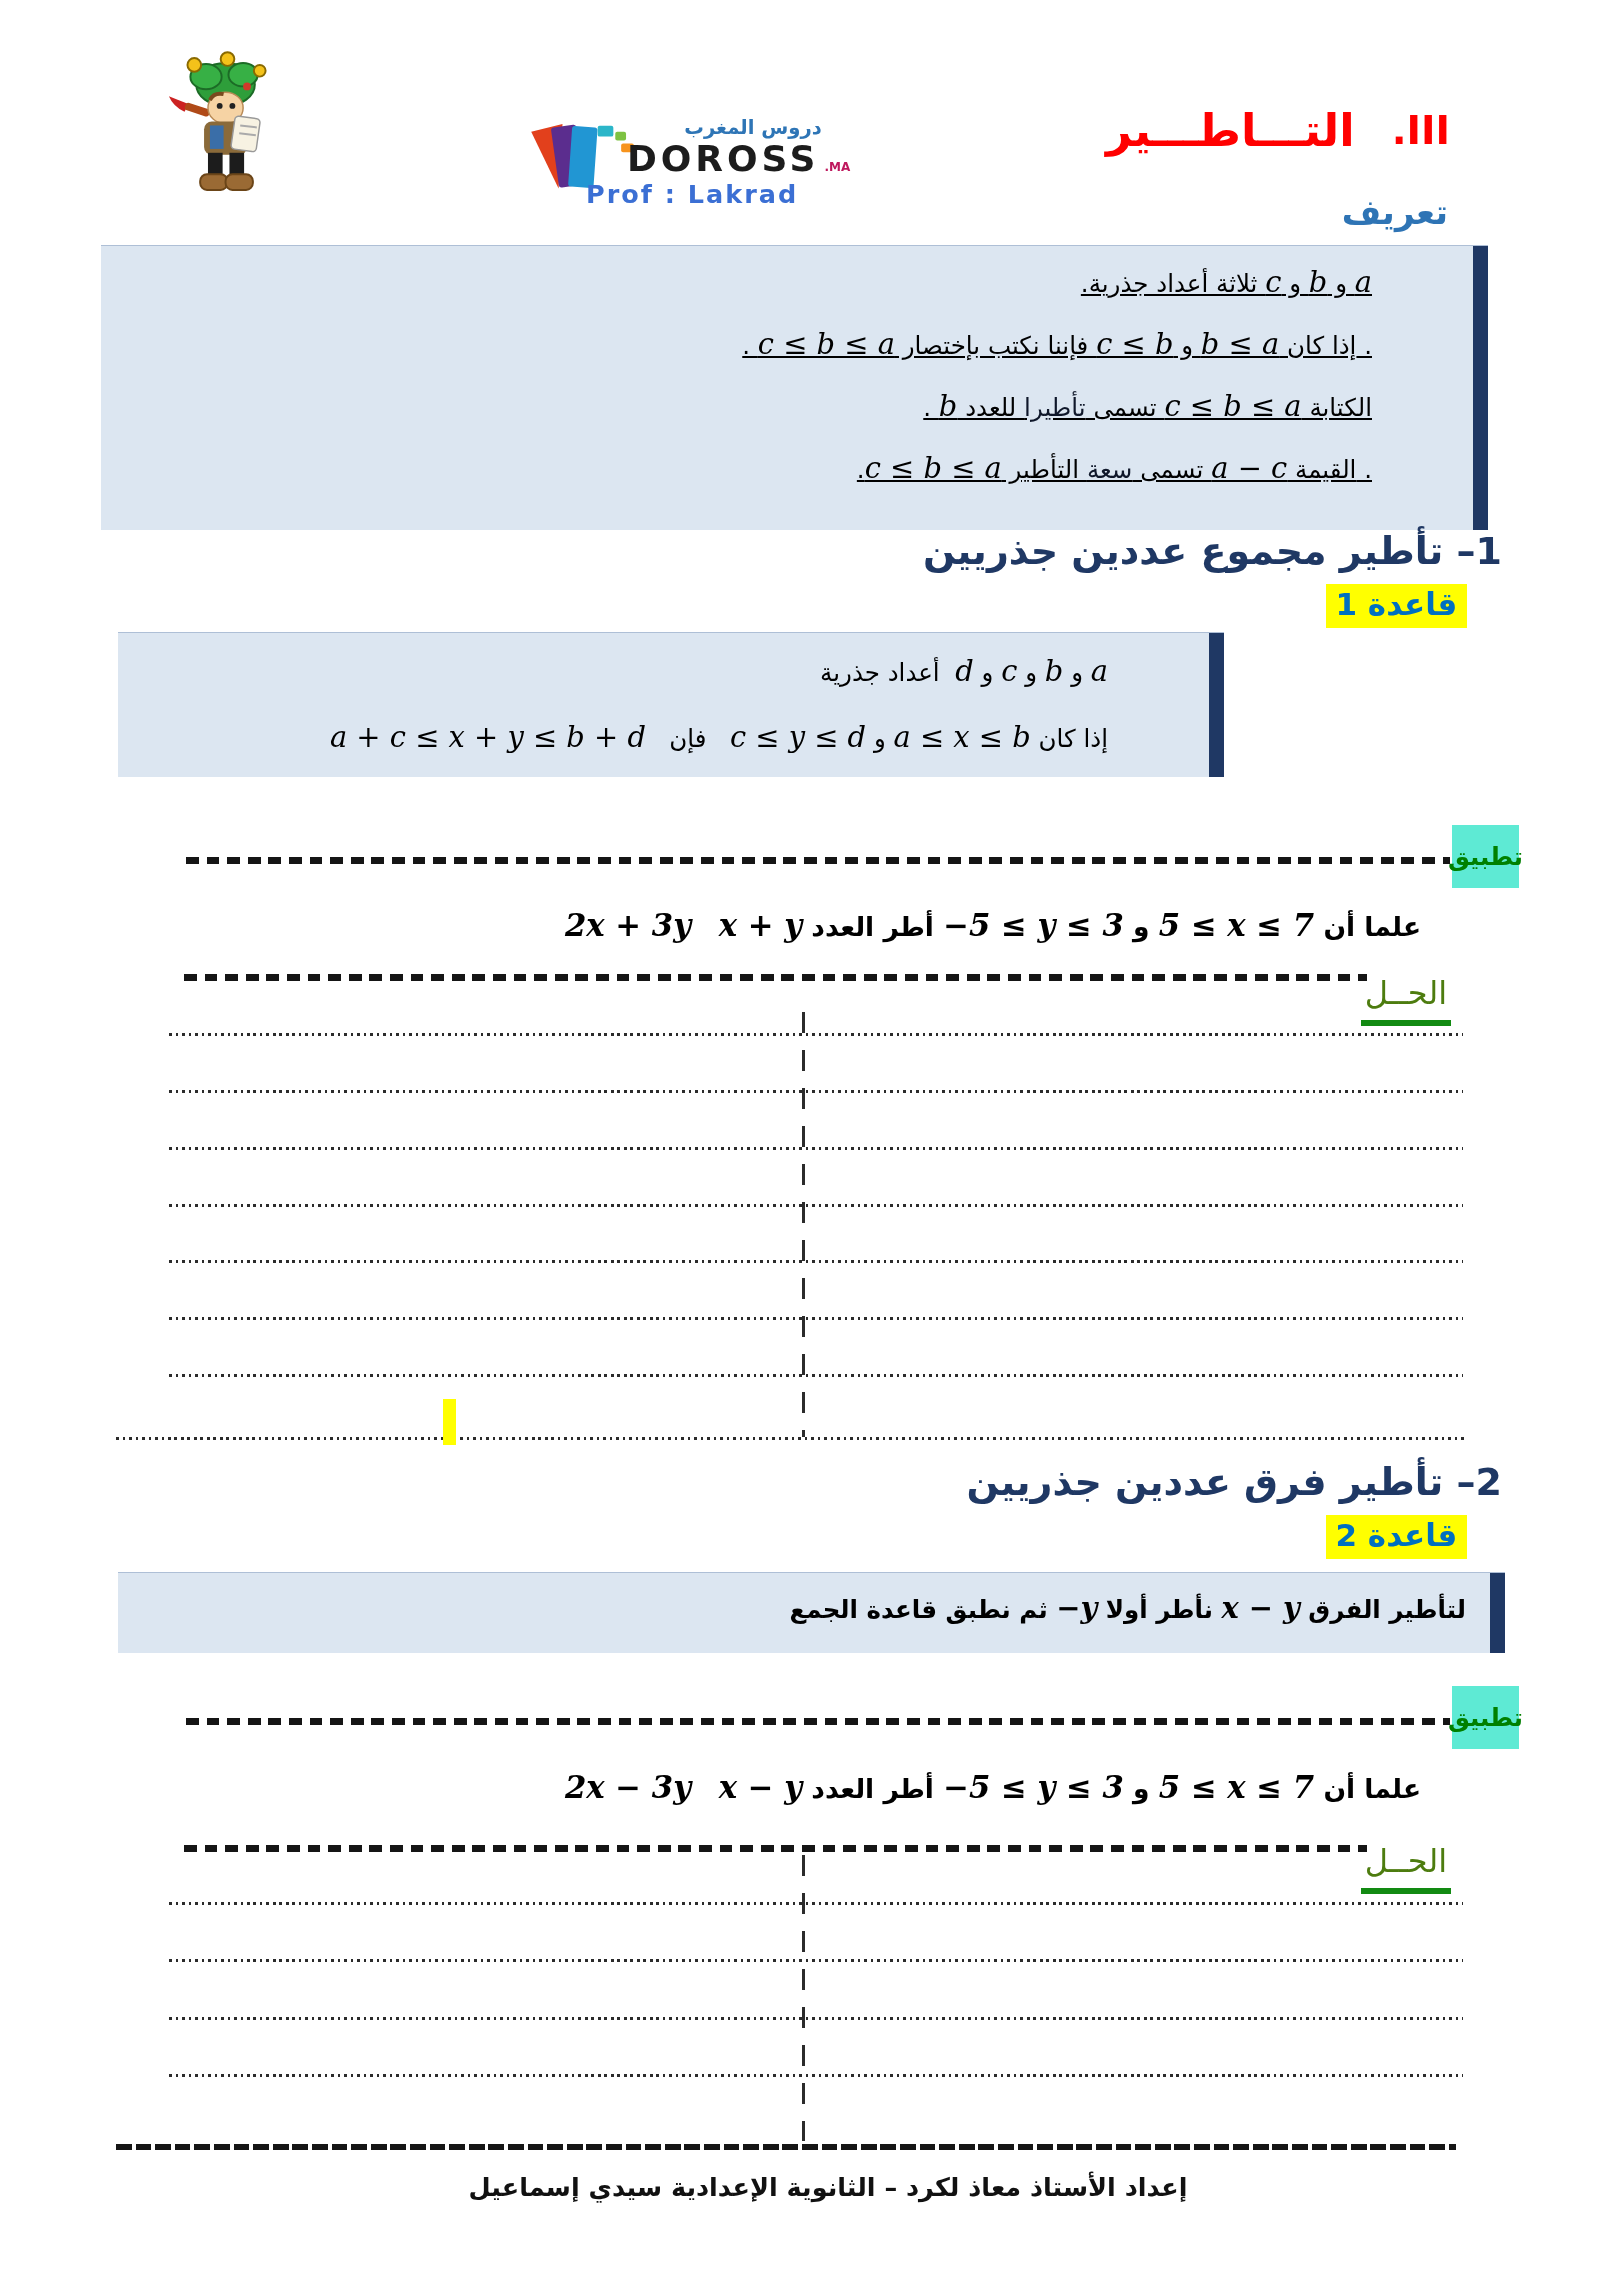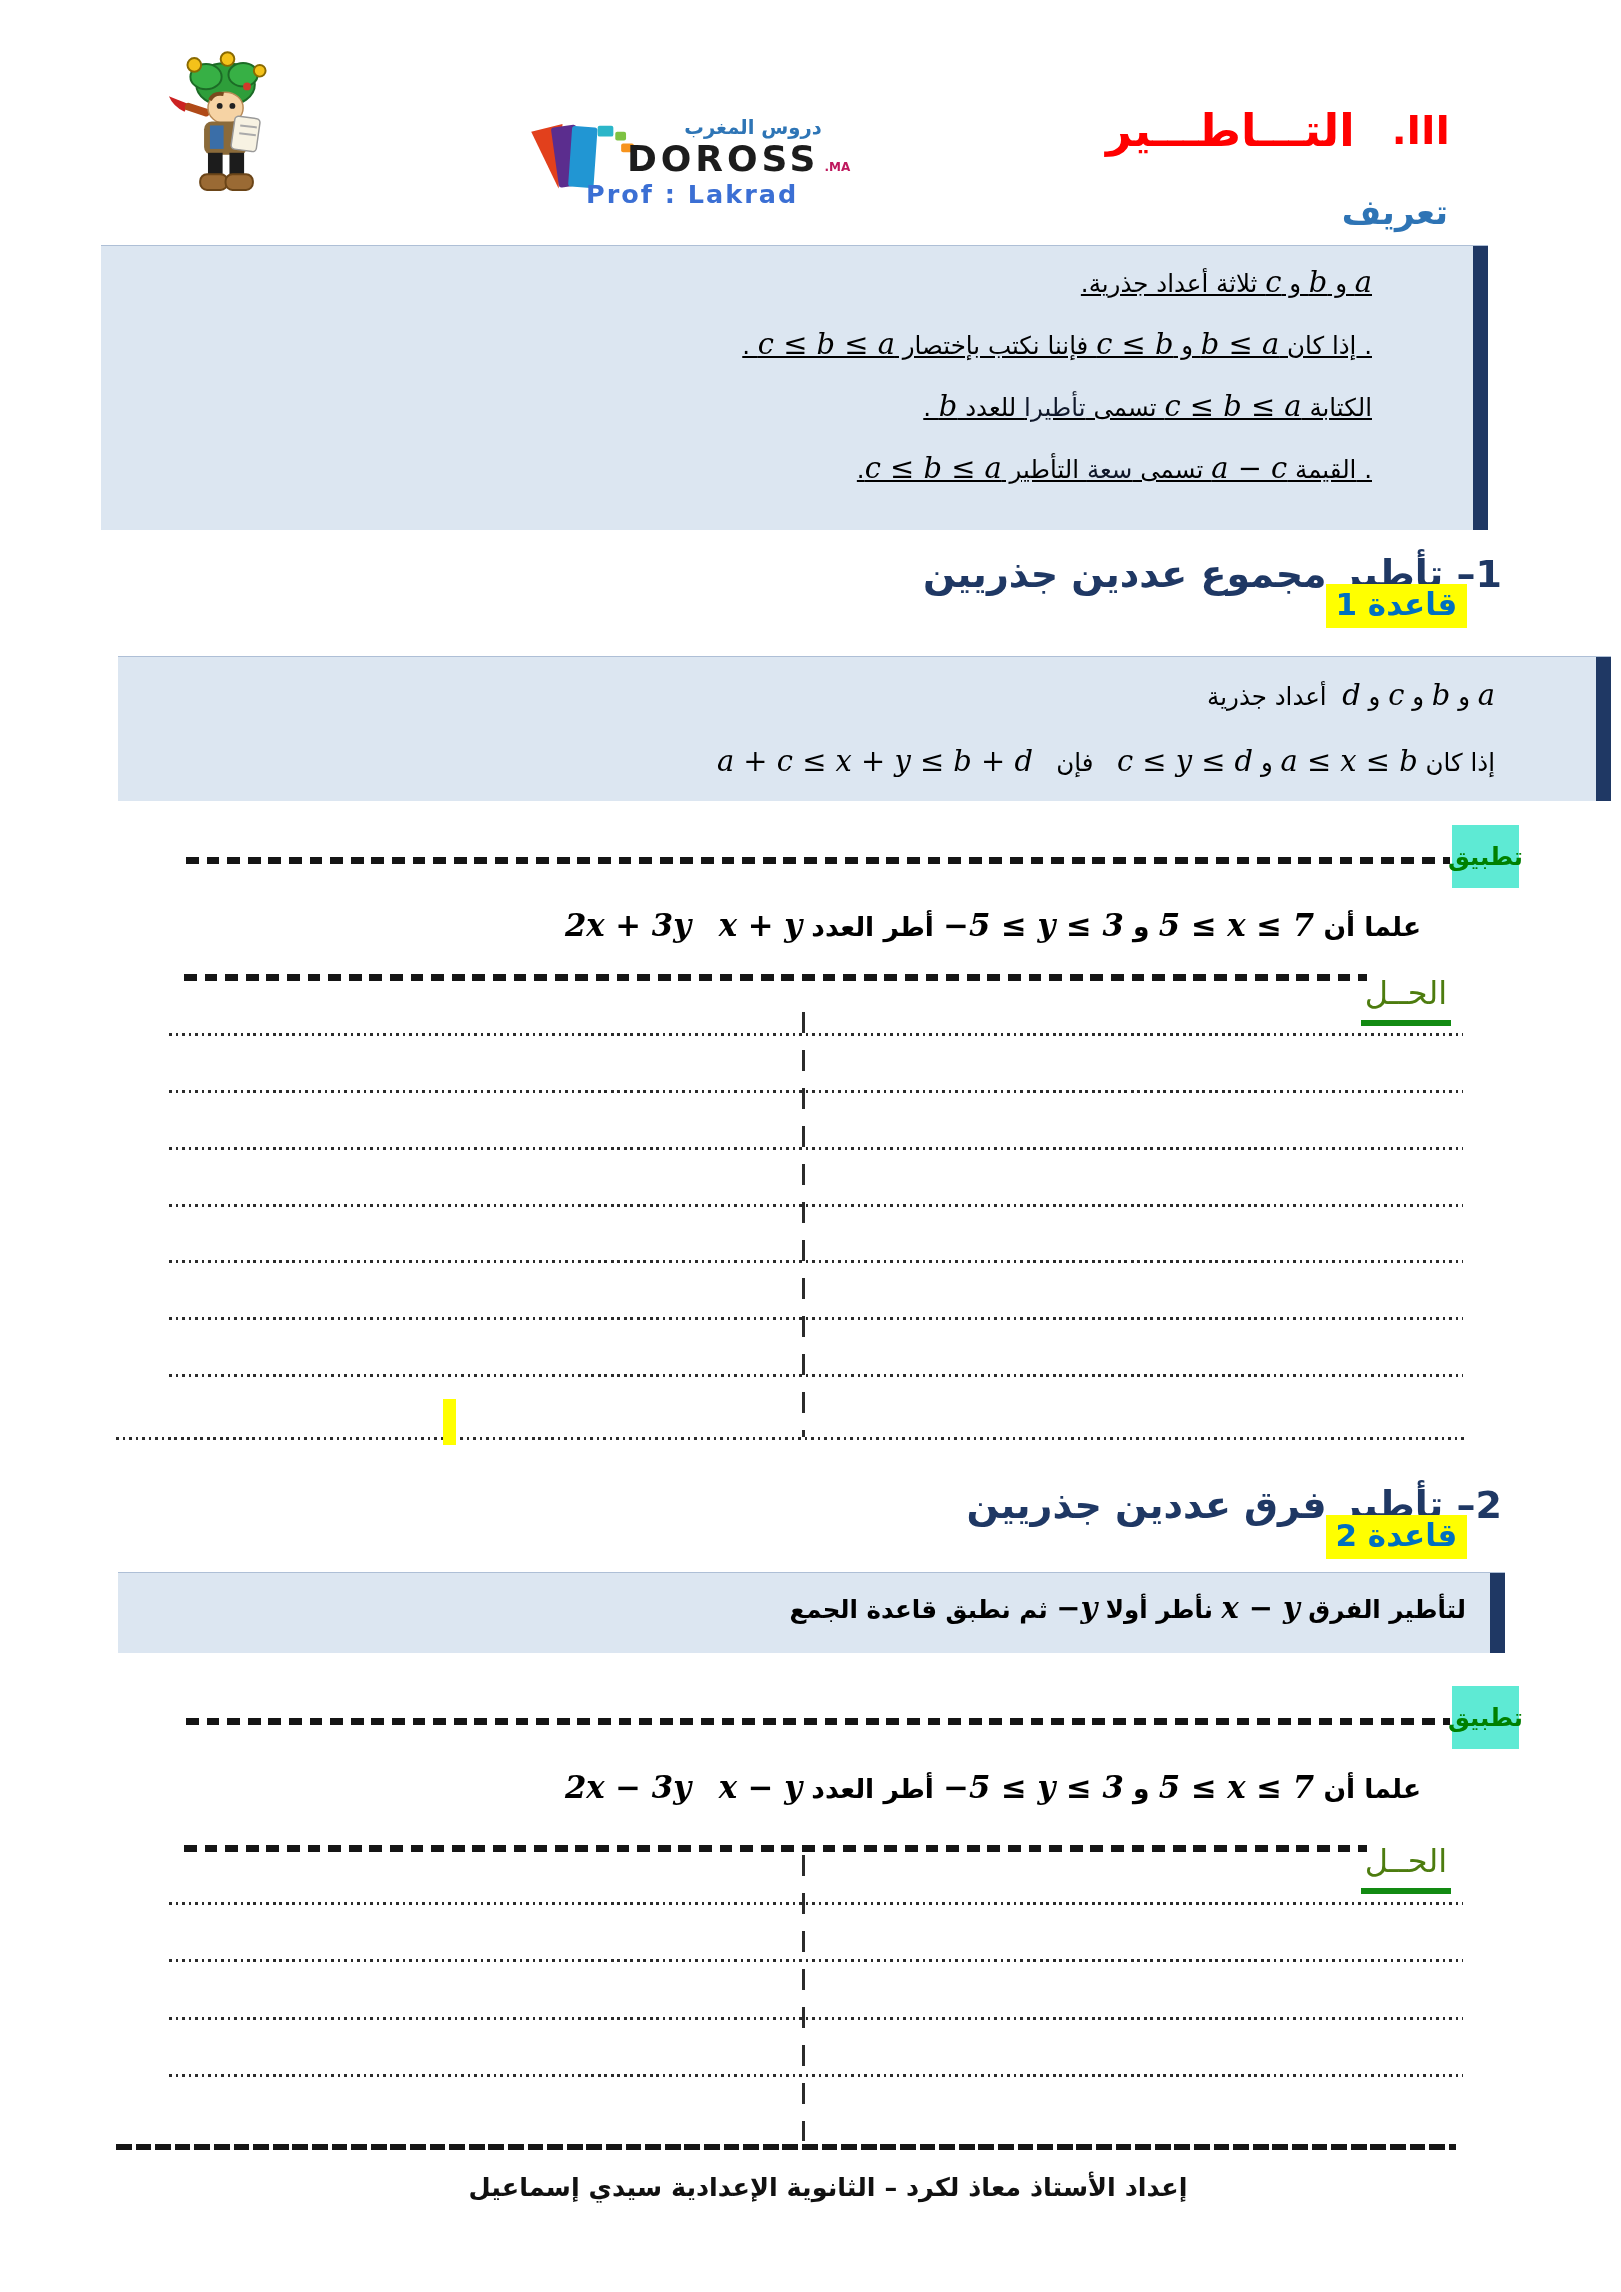--- a/index.html
+++ b/index.html
@@ -23,26 +23,26 @@
   .h-def{right:173px;top:192px;font-size:34px;font-weight:bold;color:#2e74b5;direction:rtl;}
 
   
   .box{background:#dce6f1;border-top:1px solid #aebfd6;}
   .box-bar{position:absolute;top:0;right:0;width:14.7px;height:100%;background:#1f3864;}
   .bline{direction:rtl;text-align:right;font-size:24.5px;line-height:61px;white-space:nowrap;}
   .m{font-family:"DejaVu Serif", serif;font-style:italic;font-size:1.18em;}
   .red{color:#0f172a;}
 
   .def-box{left:101px;top:245px;width:1387px;height:285px;padding:5.9px 116px 0 29px;box-sizing:border-box;text-decoration:underline;}
-  .rule1-box{left:118px;top:656px;width:1493px;height:145px;padding:5.9px 116px 0 29px;box-sizing:border-box;}
+  .rule1-box{left:118px;top:632px;width:1106px;height:145px;padding:5.9px 116px 0 29px;box-sizing:border-box;}
   .rule1-box .bline{line-height:65px;}
   .rule2-box{left:118px;top:1572px;width:1387px;height:81px;padding:0 39px 0 29px;box-sizing:border-box;}
   .rule2-box .bline{line-height:71px;font-weight:600;}
 
-  .h-sec{font-size:38px;font-weight:bold;color:#1f3864;direction:rtl;white-space:nowrap;margin-top:23px;}
+  .h-sec{font-size:38px;font-weight:bold;color:#1f3864;direction:rtl;white-space:nowrap;}
   .ruletitle{font-size:31px;font-weight:bold;color:#0070c0;background:#ffff00;
              padding:2px 9.8px 5.9px;direction:rtl;white-space:nowrap;}
 
   .applabel{width:67px;height:63px;background:#5eead4;color:#008000;font-weight:bold;font-size:24.5px;
             display:flex;align-items:center;justify-content:center;direction:rtl;}
   .sollabel{color:#4d7c0f;font-weight:normal;font-size:32px;direction:rtl;
             border-bottom:6.9px solid #128a12;padding:0 3.9px 7.8px;margin-top:31px;}
 
   .problem{direction:rtl;text-align:right;font-weight:bold;font-size:26.5px;line-height:55px;white-space:nowrap;}
   .problem .m{font-size:1.16em;}

